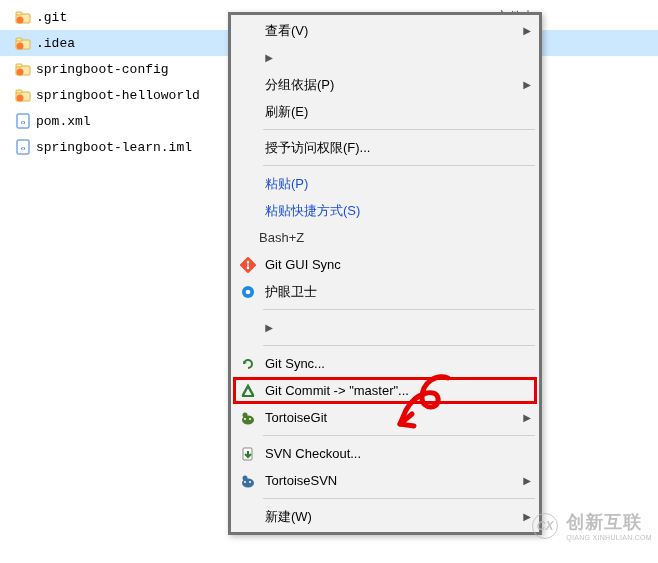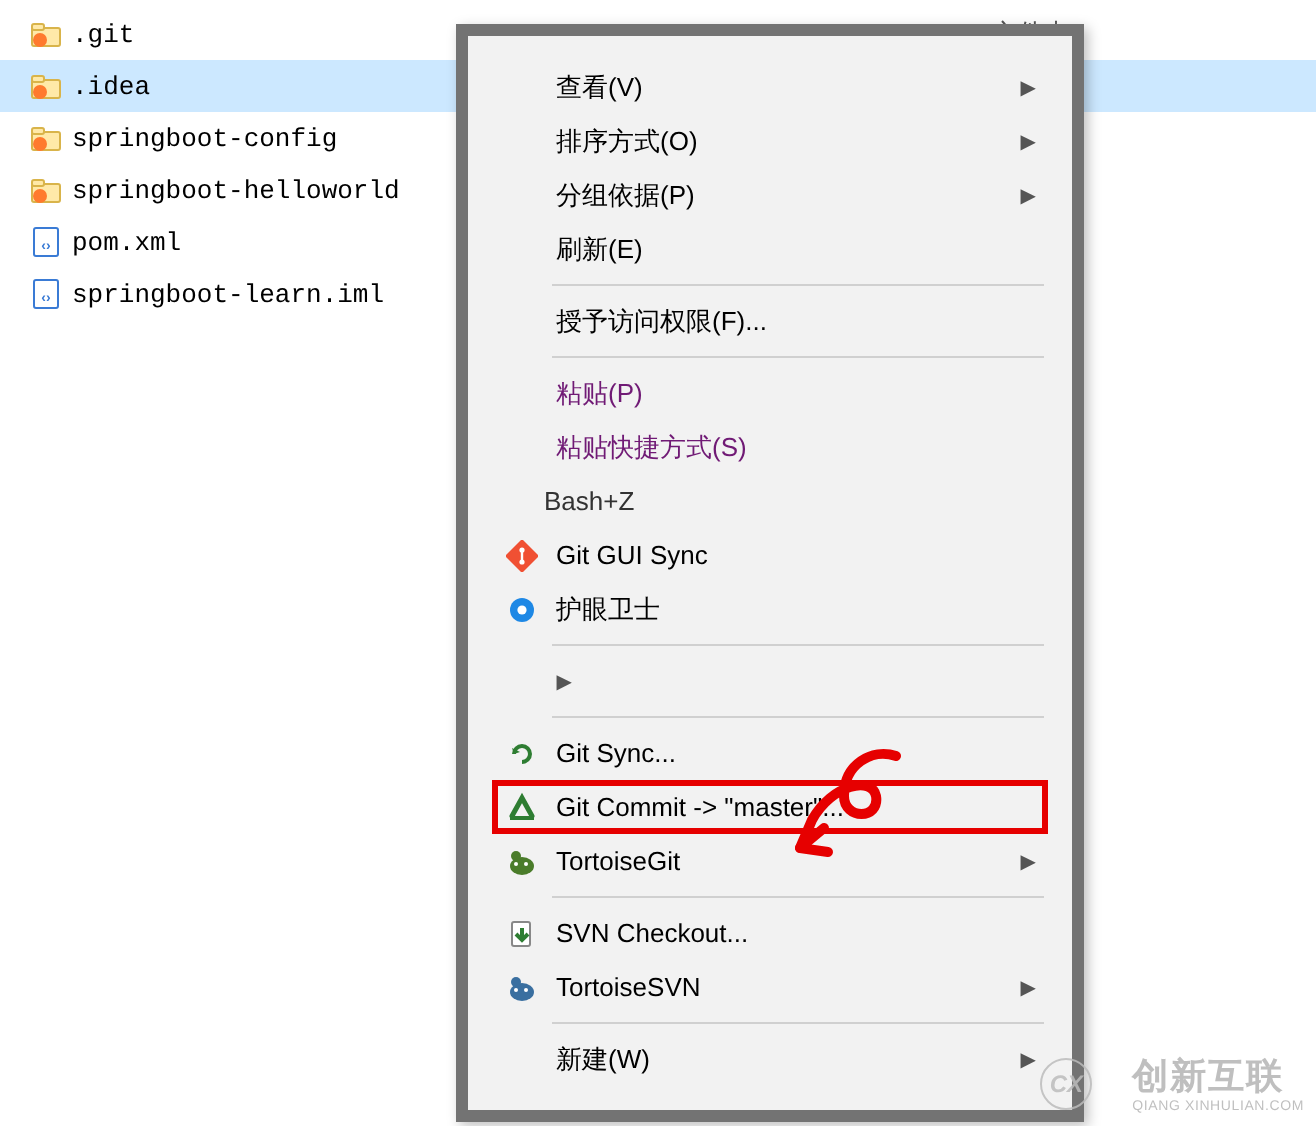--- a/index.html
+++ b/index.html
@@ -30,55 +30,55 @@
   .file-name { flex: 0 0 300px; font-family: Liberation Mono, monospace; }
   .file-date { flex: 0 0 160px; color: #555; }
   .file-type { color: #555; }
 
   
   .menu {
     position: absolute;
     left: 228px; top: 12px;
     width: 314px;
     background: #f2f2f2;
-    border: 6px solid #737373;
+    border: 3px solid #737373;
     box-shadow: 2px 2px 6px rgba(0,0,0,0.25);
-    padding: 12px;
+    padding: 2px;
   }
   .menu-item {
     display: flex;
     align-items: center;
     height: 27px;
     padding: 0 6px 0 4px;
     position: relative;
   }
-  .menu-item.disabled { color: #701a75; }
+  .menu-item.disabled { color: #1d4ed8; }
   .menu-item .micon {
     width: 22px; display:inline-flex; justify-content:center; align-items:center;
   }
   .menu-item .mlabel { flex: 1; padding-left: 6px; white-space: nowrap; }
   .menu-item .mshort { color: #333; padding-right: 8px; }
   .menu-item .marrow { width: 14px; text-align: right; color: #555; font-size: 10px; }
   .menu-sep { height: 1px; background: #d0d0d0; margin: 4px 2px 4px 30px; }
   .hl { border: 3px solid #e60000; padding-left: 1px !important; }
 
   
   .anno {
     position: absolute;
     left: 392px; top: 370px;
     pointer-events: none;
   }
 
   
   .wm {
     position: absolute;
-    right: 6px; bottom: 6px;
+    right: 6px; bottom: 22px;
     display: flex; align-items: center;
     color: #b5b5b5; font-size: 11px;
-    gap: 20px;
+    gap: 8px;
     opacity: 0.85;
   }
   .wm .wlogo {
     width: 26px; height: 26px;
     border: 1.5px solid #bcbcbc; border-radius: 50%;
     display:flex;align-items:center;justify-content:center;
     font-weight:bold; font-size:12px; color:#bcbcbc;
     font-style: italic;
   }
   .wm .wt1 { font-size: 18px; font-weight: 600; letter-spacing: 1px;}
@@ -161,21 +161,20 @@
   </div>
 
 <div class="menu" id="menu">
     <div class="menu-item">
       <span class="micon"></span>
       <span class="mlabel">查看(V)</span>
       <span class="marrow">▶</span>
     </div>
     <div class="menu-item">
       <span class="micon"></span>
-      <span class="mlabel">排序方式(O)</span>
       <span class="marrow">▶</span>
     </div>
     <div class="menu-item">
       <span class="micon"></span>
       <span class="mlabel">分组依据(P)</span>
       <span class="marrow">▶</span>
     </div>
     <div class="menu-item">
       <span class="micon"></span>
       <span class="mlabel">刷新(E)</span>

